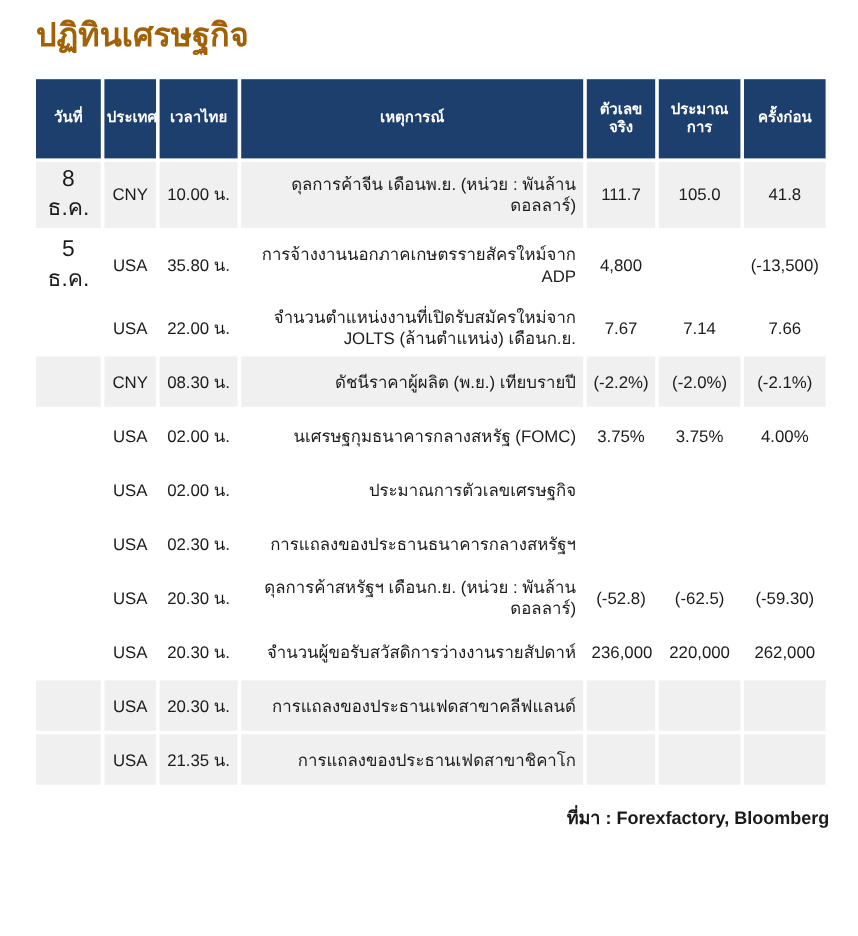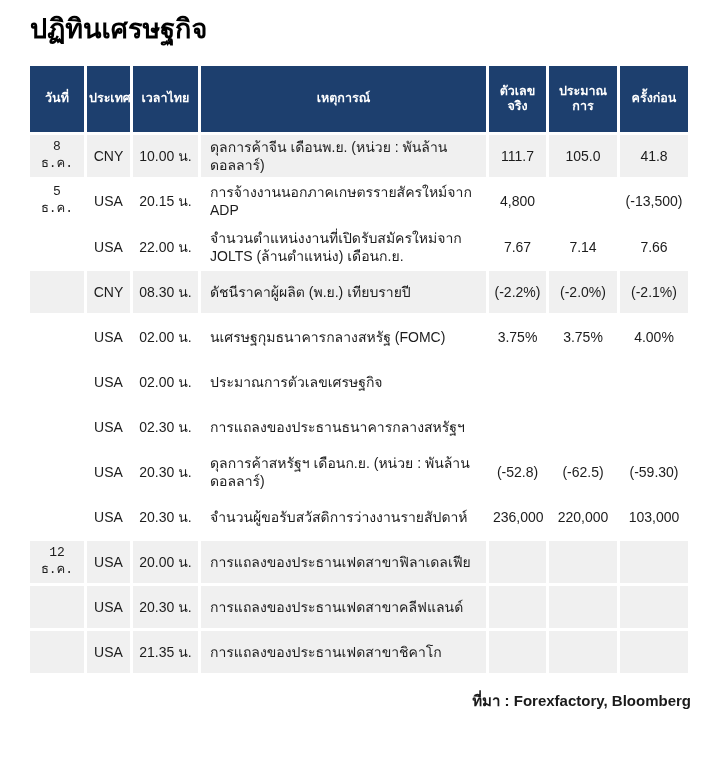--- a/index.html
+++ b/index.html
@@ -14,21 +14,21 @@
     width:715px;height:780px;background:#ffffff;
     font-family:"Liberation Sans","DejaVu Sans",sans-serif;
     color:var(--body-text);
     overflow:hidden;
   }
   .page-title{
     margin:13px 0 0 30px;
     font-size:27px;
     font-weight:800;
     letter-spacing:0;
-    color:#000000;
+    color:#a16207;
     line-height:1.25;
   }
   table.calendar{
     margin:16px 0 0 27px;
     width:664px;
     border-collapse:separate;
     border-spacing:3px;
     table-layout:fixed;
   }
   col.c-date{width:54px;}
@@ -52,25 +52,25 @@
   td{
     height:42px;
     font-size:14px;
     text-align:center;
     vertical-align:middle;
     padding:3px 4px;
     line-height:1.3;
     color:var(--body-text);
   }
   td.cell-event{
-    text-align:left;
+    text-align:right;
     padding-left:9px;
     padding-right:6px;
   }
-  td.cell-date{font-size:13px;font-family:Liberation Mono, monospace;}
+  td.cell-date{font-size:19px;}
   tr.row-gray td{background:var(--row-gray);}
   tr.row-white td{background:#ffffff;}
   .source-note{
     width:664px;
     margin:13px 16px 0 27px;
     text-align:right;
     font-size:15px;
     font-weight:600;
     color:#1a1a1a;
   }
@@ -107,21 +107,21 @@
     <td class="cell-country">CNY</td>
     <td class="cell-time">10.00 น.</td>
     <td class="cell-event">ดุลการค้าจีน เดือนพ.ย. (หน่วย : พันล้านดอลลาร์)</td>
     <td class="cell-actual">111.7</td>
     <td class="cell-forecast">105.0</td>
     <td class="cell-previous">41.8</td>
   </tr>
       <tr class="row-white">
     <td class="cell-date">5 ธ.ค.</td>
     <td class="cell-country">USA</td>
-    <td class="cell-time">20.15 น.</td>
+    <td class="cell-time">35.80 น.</td>
     <td class="cell-event">การจ้างงานนอกภาคเกษตรรายสัครใหม์จาก ADP</td>
     <td class="cell-actual">4,800</td>
     <td class="cell-forecast"></td>
     <td class="cell-previous">(-13,500)</td>
   </tr>
       <tr class="row-white">
     <td class="cell-date"></td>
     <td class="cell-country">USA</td>
     <td class="cell-time">22.00 น.</td>
     <td class="cell-event">จำนวนตำแหน่งงานที่เปิดรับสมัครใหม่จาก JOLTS (ล้านตำแหน่ง) เดือนก.ย.</td>
@@ -174,30 +174,21 @@
     <td class="cell-forecast">(-62.5)</td>
     <td class="cell-previous">(-59.30)</td>
   </tr>
       <tr class="row-white">
     <td class="cell-date"></td>
     <td class="cell-country">USA</td>
     <td class="cell-time">20.30 น.</td>
     <td class="cell-event">จำนวนผู้ขอรับสวัสดิการว่างงานรายสัปดาห์</td>
     <td class="cell-actual">236,000</td>
     <td class="cell-forecast">220,000</td>
-    <td class="cell-previous">103,000</td>
-  </tr>
-      <tr class="row-gray">
-    <td class="cell-date">12 ธ.ค.</td>
-    <td class="cell-country">USA</td>
-    <td class="cell-time">20.00 น.</td>
-    <td class="cell-event">การแถลงของประธานเฟดสาขาฟิลาเดลเฟีย</td>
-    <td class="cell-actual"></td>
-    <td class="cell-forecast"></td>
-    <td class="cell-previous"></td>
+    <td class="cell-previous">262,000</td>
   </tr>
       <tr class="row-gray">
     <td class="cell-date"></td>
     <td class="cell-country">USA</td>
     <td class="cell-time">20.30 น.</td>
     <td class="cell-event">การแถลงของประธานเฟดสาขาคลีฟแลนด์</td>
     <td class="cell-actual"></td>
     <td class="cell-forecast"></td>
     <td class="cell-previous"></td>
   </tr>

